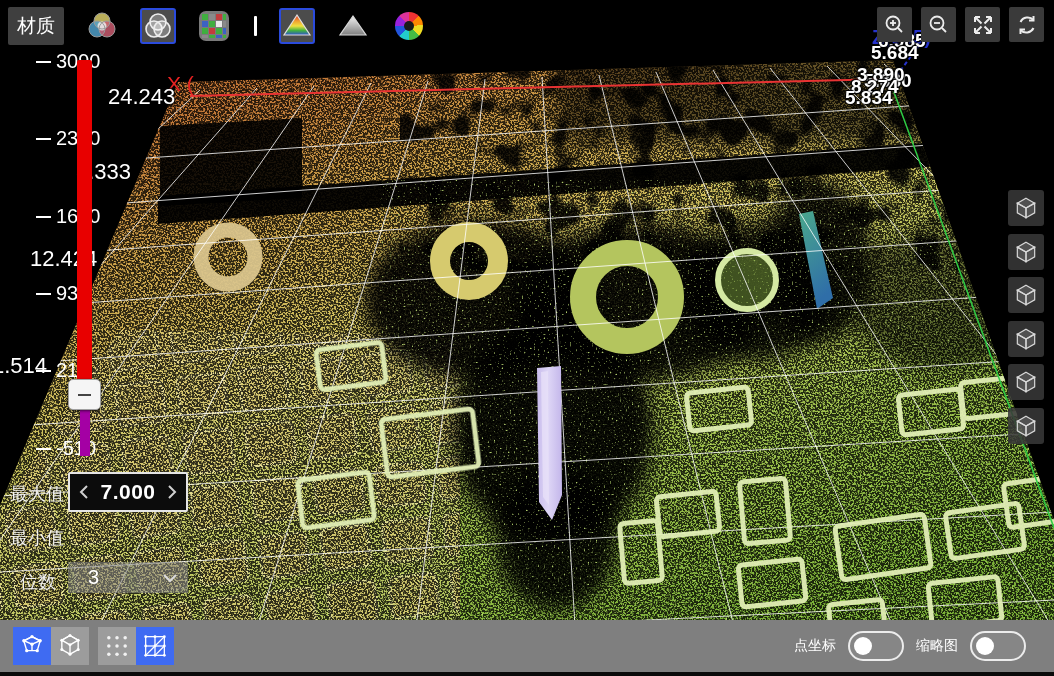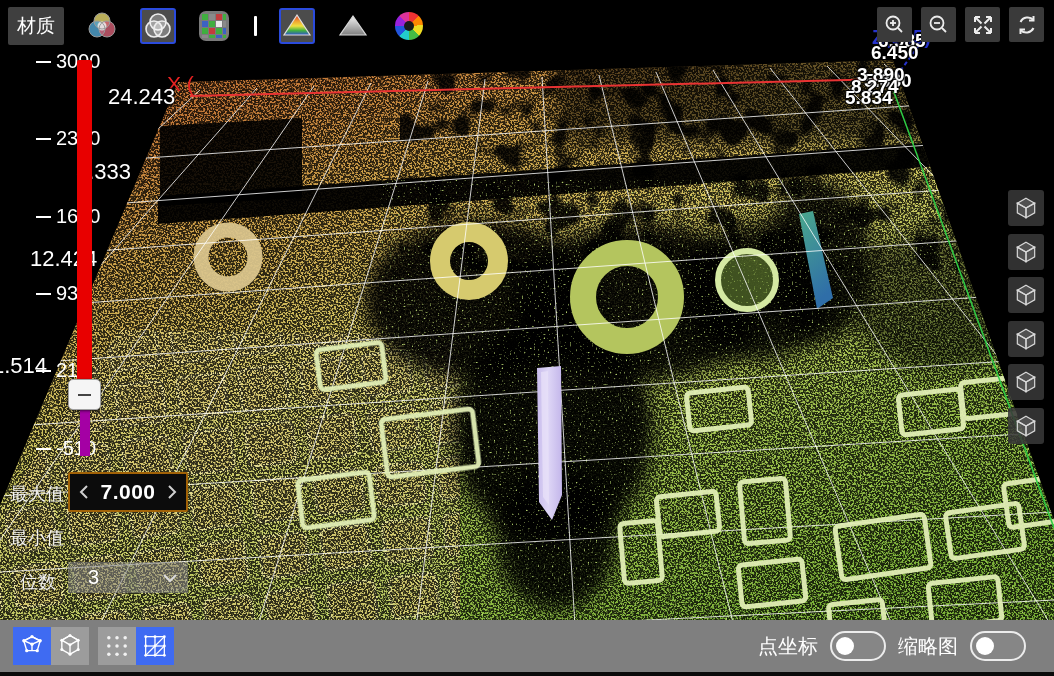--- a/index.html
+++ b/index.html
@@ -34,21 +34,21 @@
   .tick{position:absolute;display:flex;align-items:center;gap:5px;color:#fff;font-size:20px;z-index:4;}
   .tick .dash{width:15px;height:2px;background:#fff;}
   .scale-bar-red{position:absolute;left:77px;top:60px;width:15px;height:322px;background:#e80000;z-index:4;border-radius:2px 2px 0 0;}
   .scale-bar-purple{position:absolute;left:80px;top:406px;width:10px;height:50px;background:#a400a4;z-index:4;}
   .scale-handle{position:absolute;left:68px;top:379px;width:31px;height:29px;background:#f5f5f5;border:1px solid #a0a0a0;
      border-radius:5px;z-index:5;display:flex;align-items:center;justify-content:center;cursor:pointer;box-shadow:0 1px 3px rgba(0,0,0,.6);}
   .scale-handle .minus{width:13px;height:2px;background:#444;}
 
   
   .rp-label{position:absolute;color:rgba(255,255,255,.93);font-size:18px;z-index:4;text-shadow:0 0 3px rgba(0,0,0,.7);}
-  .stepper{position:absolute;left:68px;width:120px;height:40px;background:#0c0c0c;border:2px solid #a16207;border-radius:2px;
+  .stepper{position:absolute;left:68px;width:120px;height:40px;background:#0c0c0c;border:2px solid #e5e5e5;border-radius:2px;
      box-sizing:border-box;display:flex;align-items:center;justify-content:space-between;padding:0 9px;z-index:4;}
   .stepper .val{color:#fff;font-size:21px;font-weight:bold;letter-spacing:.5px;}
   .chev{display:flex;cursor:pointer;}
   .dropdown{position:absolute;left:68px;top:562px;width:120px;height:31px;background:rgba(135,135,135,.55);
      display:flex;align-items:center;z-index:4;cursor:pointer;}
   .dropdown .val{color:#fff;font-size:20px;margin-left:20px;flex:1;}
   .dropdown .dchev{margin-right:10px;display:flex;}
 
   
   .cube-btn{position:absolute;left:1008px;width:36px;height:36px;background:rgba(56,56,56,.88);border-radius:3px;
@@ -56,21 +56,21 @@
 
   
   .statusbar{position:absolute;left:0;bottom:0;width:1054px;height:56px;background:#7f7f7f;border-bottom:4px solid #0a0a0a;
      box-sizing:border-box;display:flex;align-items:center;z-index:6;}
   .sb-btn{width:38px;height:38px;display:flex;align-items:center;justify-content:center;cursor:pointer;}
   .sb-btn.active{background:#3f6bf2;}
   .sb-btn.inactive{background:#9c9c9c;}
   .sb-group{display:flex;margin-left:13px;}
   .sb-group2{display:flex;margin-left:9px;}
   .sb-right{margin-left:auto;display:flex;align-items:center;gap:12px;margin-right:28px;}
-  .sb-label{color:#fff;font-size:20px;}
+  .sb-label{color:#fff;font-size:14px;}
   .toggle{width:52px;height:26px;border:2px solid #ececec;border-radius:15px;position:relative;
      background:rgba(255,255,255,.06);cursor:pointer;box-sizing:content-box;}
   .toggle .knob{position:absolute;left:4px;top:4px;width:18px;height:18px;border-radius:50%;background:#fff;}
 </style>
 </head>
 <body>
 
 <div class="viewport">
 
   <svg id="scene" width="1054" height="676">
@@ -193,21 +193,21 @@
     <line x1="892" y1="82" x2="926" y2="36" stroke="#2633cc" stroke-width="2" stroke-dasharray="4,3"></line>
   </svg>
 
   <div class="axis-label-x">X (</div>
   <div class="axis-label-z">Z(985)</div>
   <div class="fval" style="left:108px;top:84px">24.243</div>
   <div class="fval" style="left:76px;top:159px">8.333</div>
   <div class="fval" style="left:30px;top:246px">12.424</div>
   <div class="fval" style="left:-8px;top:353px">1.514</div>
   <div class="rval" style="left:878px;top:30px">6.985</div>
-  <div class="rval" style="left:871px;top:42px">6.450</div>
+  <div class="rval" style="left:871px;top:42px">5.684</div>
   <div class="rval" style="left:864px;top:70px">5.880</div>
   <div class="rval" style="left:857px;top:64px">3.890</div>
   <div class="rval" style="left:851px;top:76px">8.274</div>
   <div class="rval" style="left:845px;top:87px">5.834</div>
 
   <div class="toolbar">
     <div class="material-btn">材质</div>
 
     <div class="tb-icon">
       <svg width="34" height="34" viewBox="0 0 34 34">

